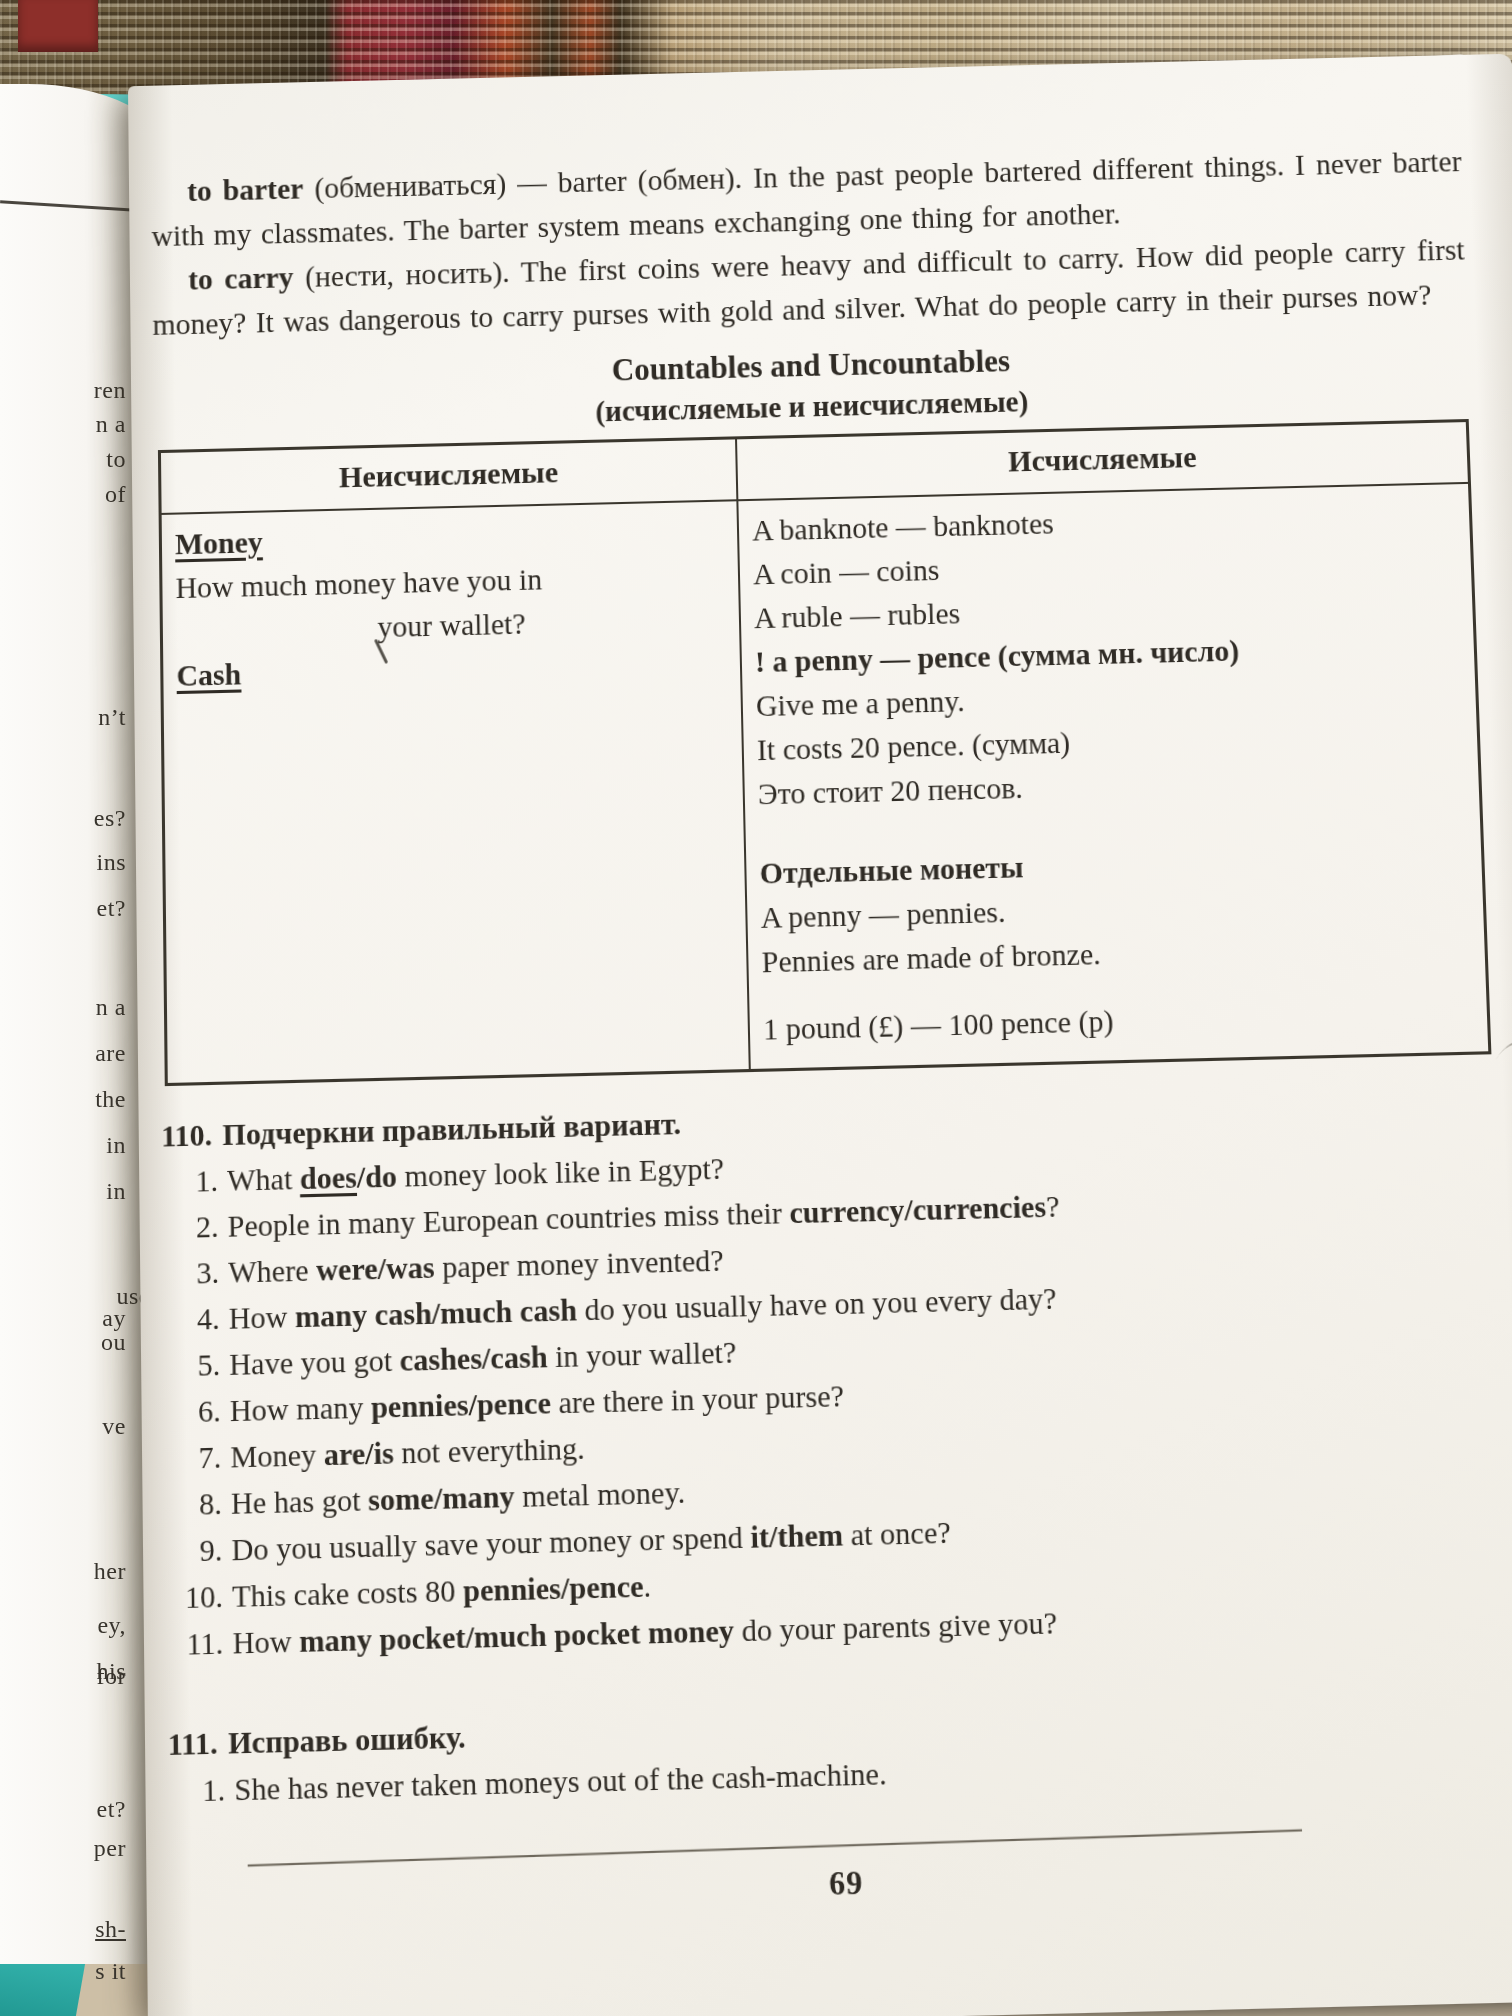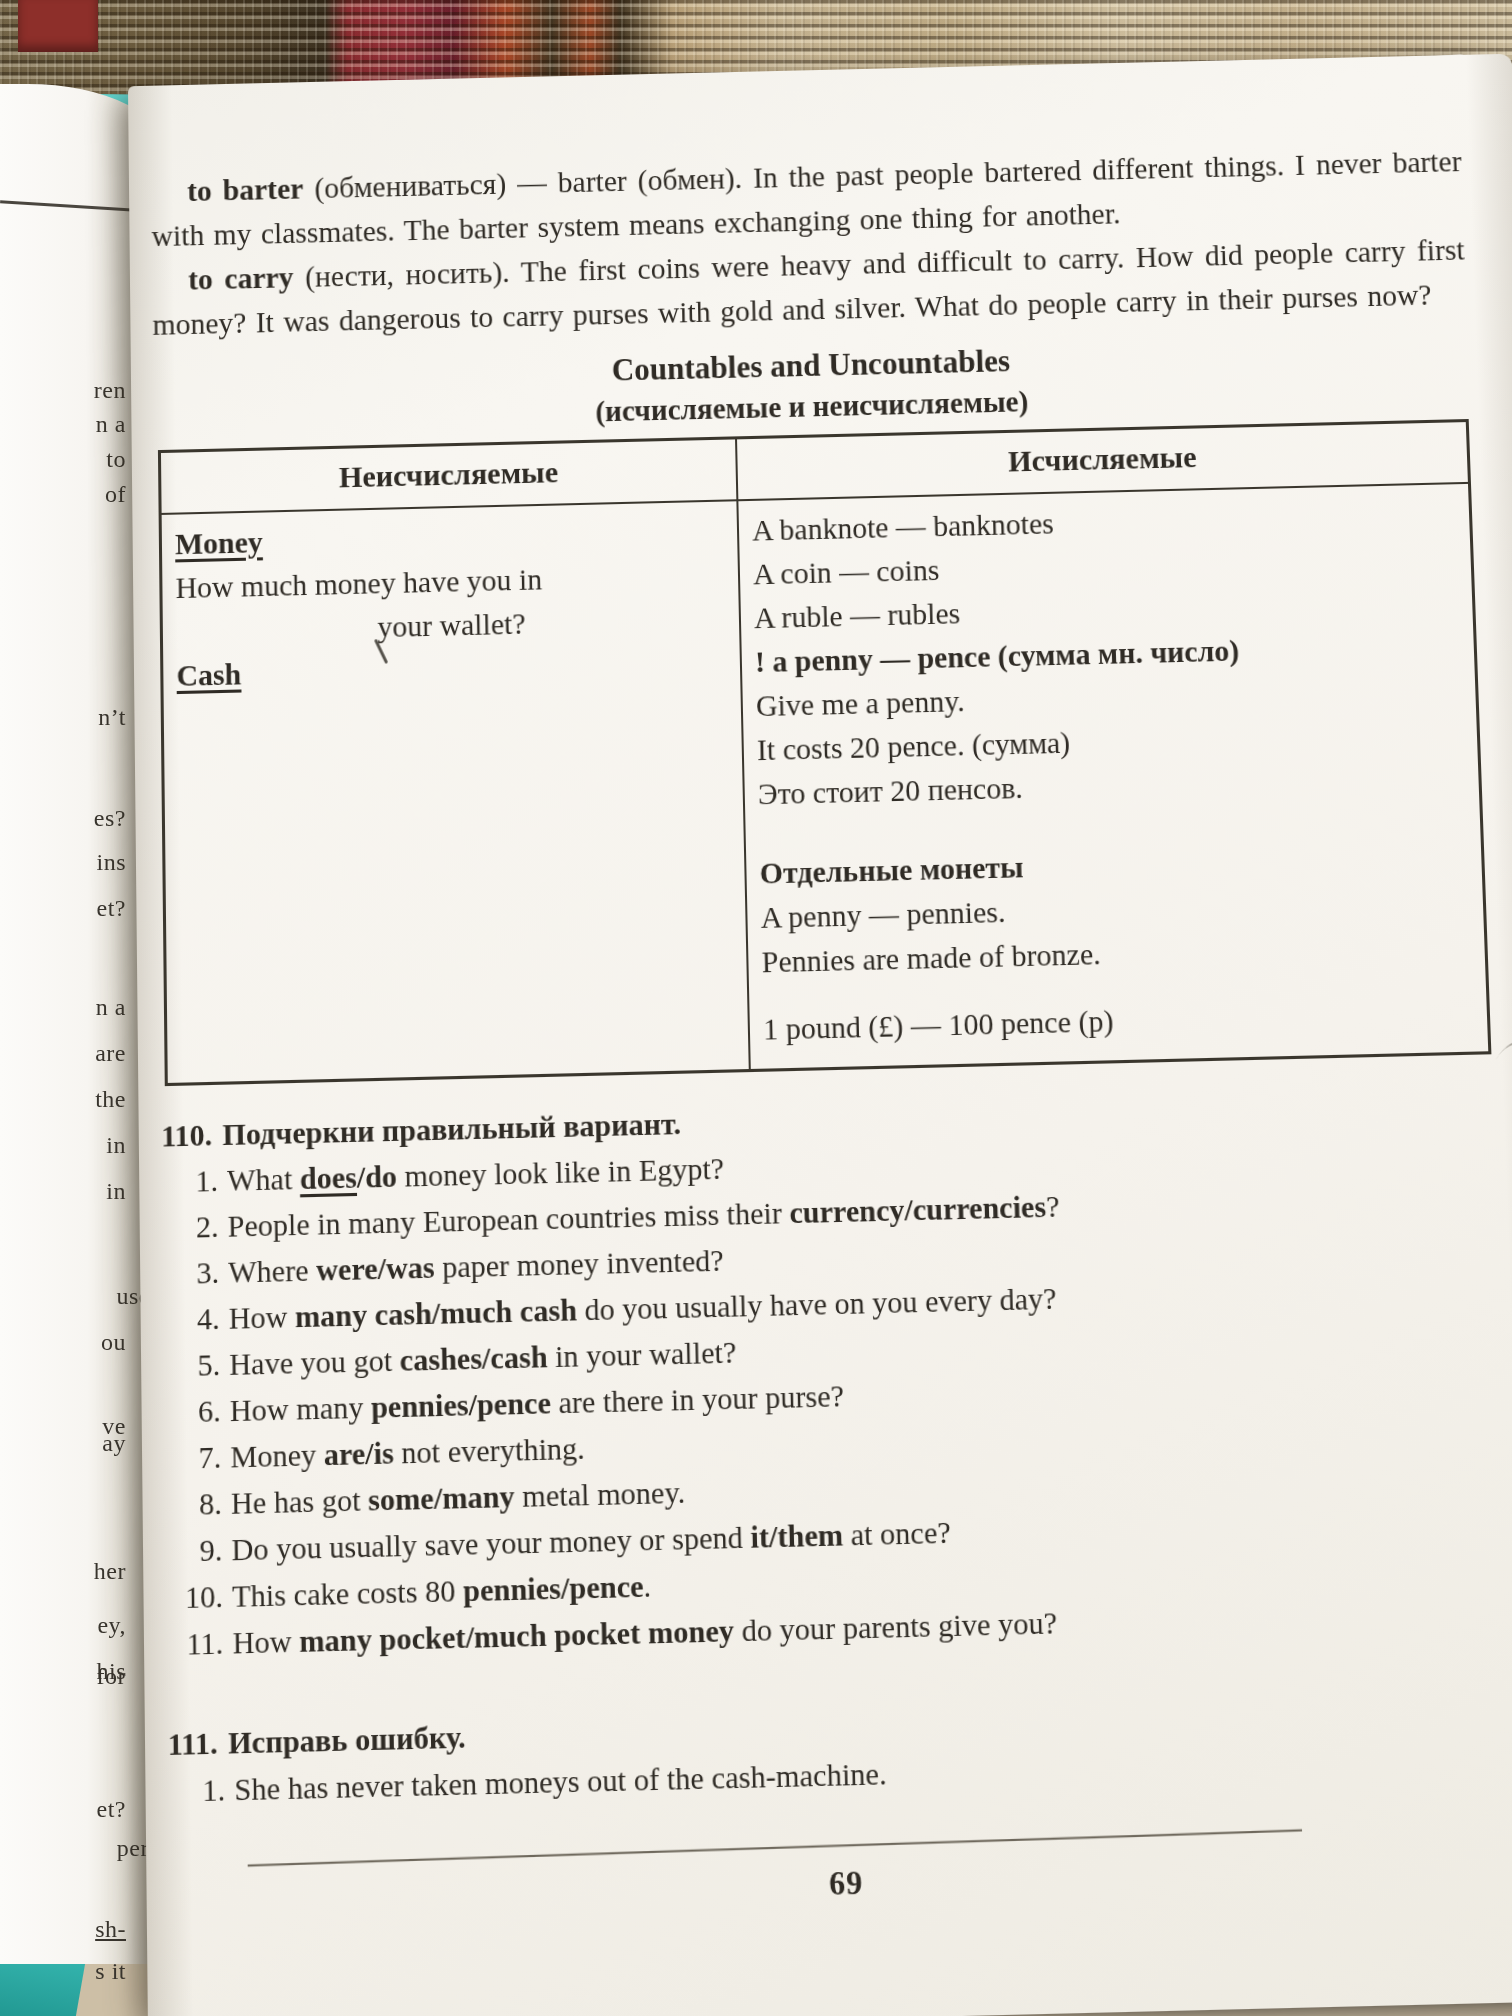--- a/index.html
+++ b/index.html
@@ -100,28 +100,28 @@
         <div class="frag" style="top: 674px; margin-top: 48px;">es?</div>
         <div class="frag" style="top: 766px;">ins</div>
         <div class="frag" style="top: 812px;">et?</div>
         <div class="frag" style="top: 911px;">n a</div>
         <div class="frag" style="top: 957px;">are</div>
         <div class="frag" style="top: 1003px;">the</div>
         <div class="frag" style="top: 1049px;">in</div>
         <div class="frag" style="top: 1095px;">in</div>
         <div class="frag" style="top: 1200px; margin-left: 24px;">use</div>
         <div class="frag" style="top: 1246px;">ou</div>
-        <div class="frag" style="top: 1347px;">ay</div>
+        <div class="frag" style="top: 1222px;">ay</div>
         <div class="frag" style="top: 1330px;">ve</div>
         <div class="frag" style="top: 1431px; margin-top: 44px;">her</div>
         <div class="frag" style="top: 1529px;">ey,</div>
         <div class="frag" style="top: 1575px;">his</div>
         <div class="frag" style="top: 1580px;">for</div>
         <div class="frag" style="top: 1713px;">et?</div>
-        <div class="frag" style="top: 1752px; padding-left: 23px;">per</div>
+        <div class="frag" style="top: 1752px;">per</div>
         <div class="frag" style="top: 1793px; padding-left: 48px;">se.</div>
         <div class="frag" style="top: 1833px; text-decoration: underline;">sh-</div>
         <div class="frag" style="top: 1875px;">s it</div>
       </div>
   </div>
 
   <div class="main-page">
     <div class="page-inner">
 
       <div>

